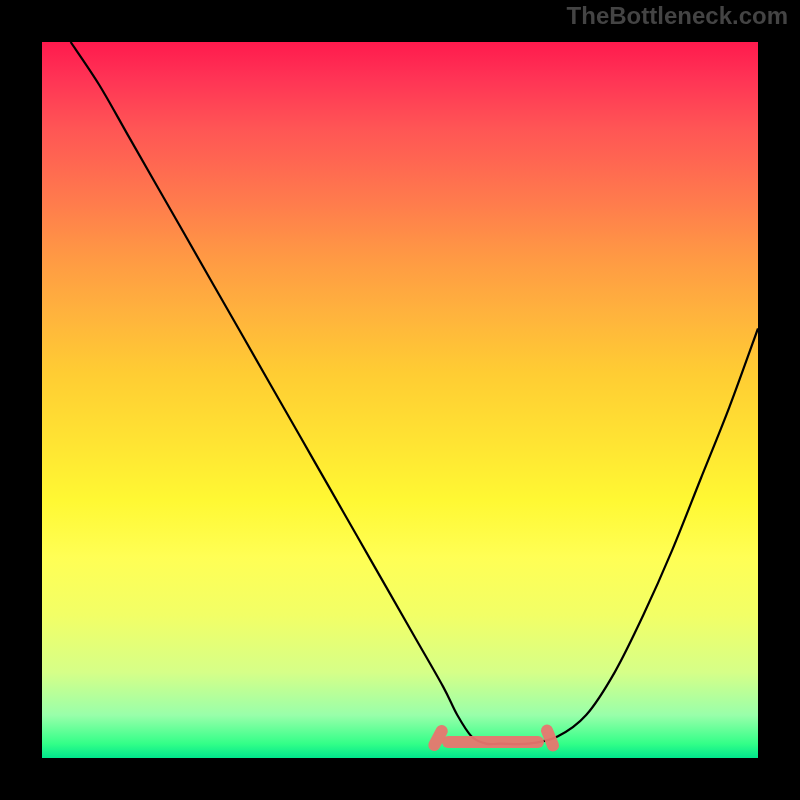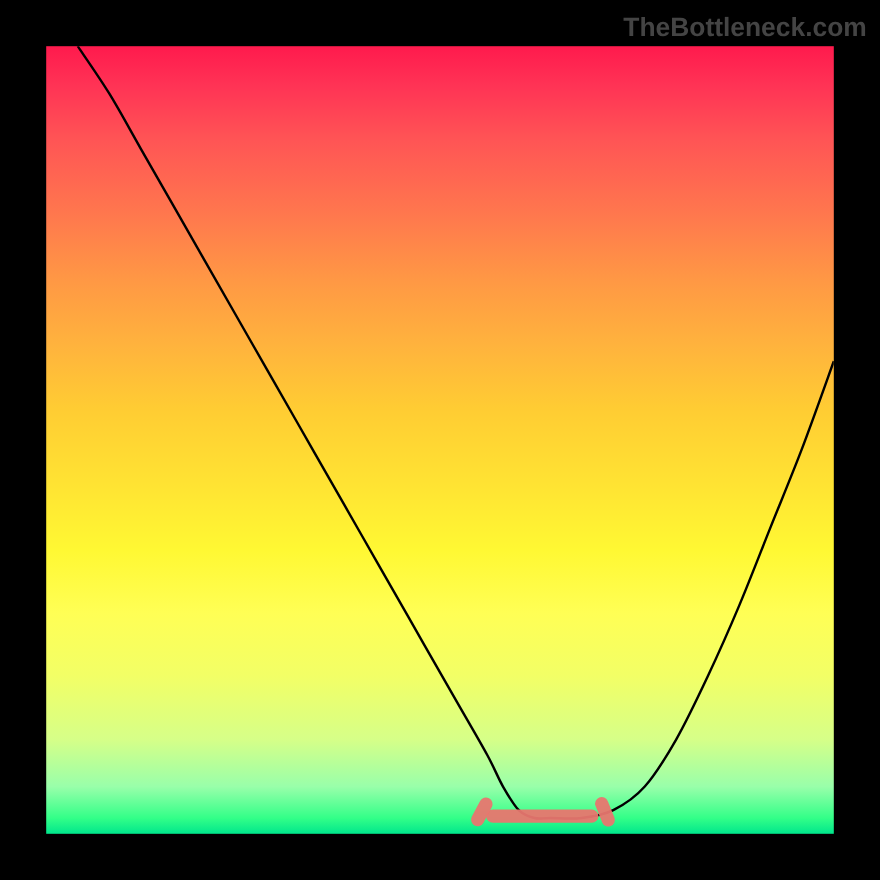--- a/index.html
+++ b/index.html
@@ -6,21 +6,21 @@
   body {
     width: 800px;
     height: 800px;
     background: #000;
     position: relative;
     font-family: Arial, sans-serif;
     overflow: hidden;
   }
   .watermark {
     position: absolute;
-    top: 12px;
+    top: 2px;
     right: 12px;
     color: #444;
     font-size: 24px;
     font-weight: bold;
     z-index: 10;
     text-align: center;
   }
   .plot-area {
     position: absolute;
     left: 42px;

